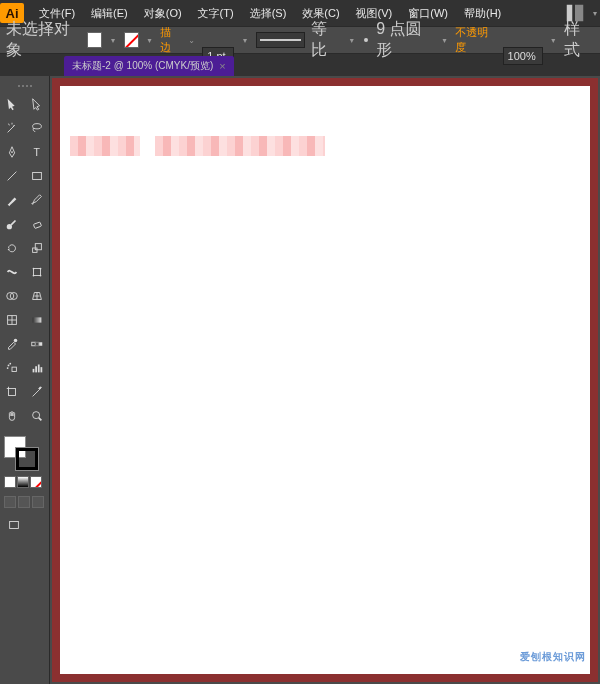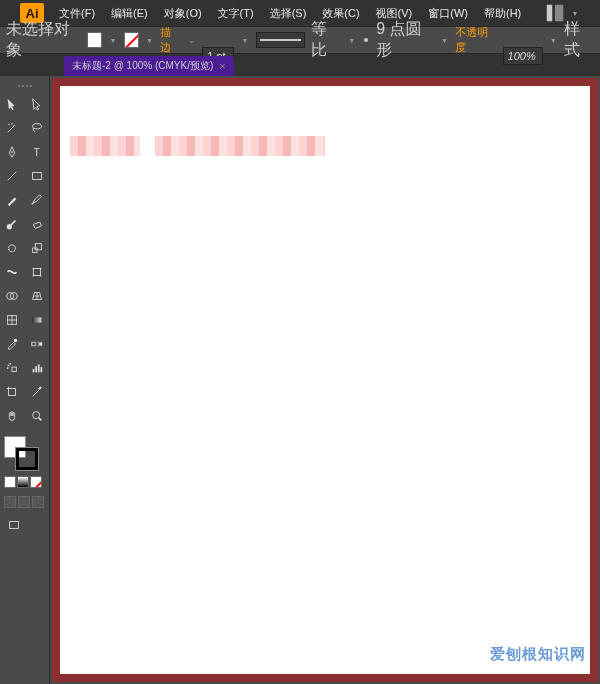--- a/index.html
+++ b/index.html
@@ -11,21 +11,21 @@
       font-size: 11px;
       color: #ccc;
       overflow: hidden;
       position: relative;
     }
     .menubar {
       height: 26px;
       background: #323232;
       display: flex;
       align-items: center;
-      padding: 0 20px;
+      padding: 0 0;
       gap: 2px;
     }
     .app-logo {
       width: 24px;
       height: 20px;
       background: #ff9a00;
       color: #2a1200;
       font-weight: bold;
       font-size: 13px;
       display: flex;
@@ -97,21 +97,21 @@
     .input-box {
       background: #3a3a3a;
       border: 1px solid #222;
       color: #ddd;
       padding: 1px 4px;
       height: 18px;
       font-size: 11px;
       margin-top: 31px;
     }
     .input-box.small { width: 32px; }
-    .input-box.wide { width: 40px; font-style: italic; }
+    .input-box.wide { width: 40px; }
     .stroke-preview {
       width: 52px;
       height: 16px;
       background: #3a3a3a;
       border: 1px solid #222;
       display: flex;
       align-items: center;
       padding: 0 3px;
     }
     .stroke-line {
@@ -244,21 +244,21 @@
       background: repeating-linear-gradient(90deg, #fcd2d2 0 8px, #f8b8b8 8px 16px, #fde0e0 16px 24px);
       filter: blur(0.5px);
     }
     .pix1 { top: 50px; left: 10px; width: 70px; }
     .pix2 { top: 50px; left: 95px; width: 170px; }
     .watermark {
       position: absolute;
       bottom: 20px;
       right: 14px;
       color: #6b9bd8;
-      font-size: 15px;
+      font-size: 10px;
       font-weight: bold;
       letter-spacing: 1px;
     }
   </style>
 </head>
 <body>
 
 <div class="menubar">
   <div class="app-logo">Ai</div>
   <div class="menu-item">文件(F)</div>

